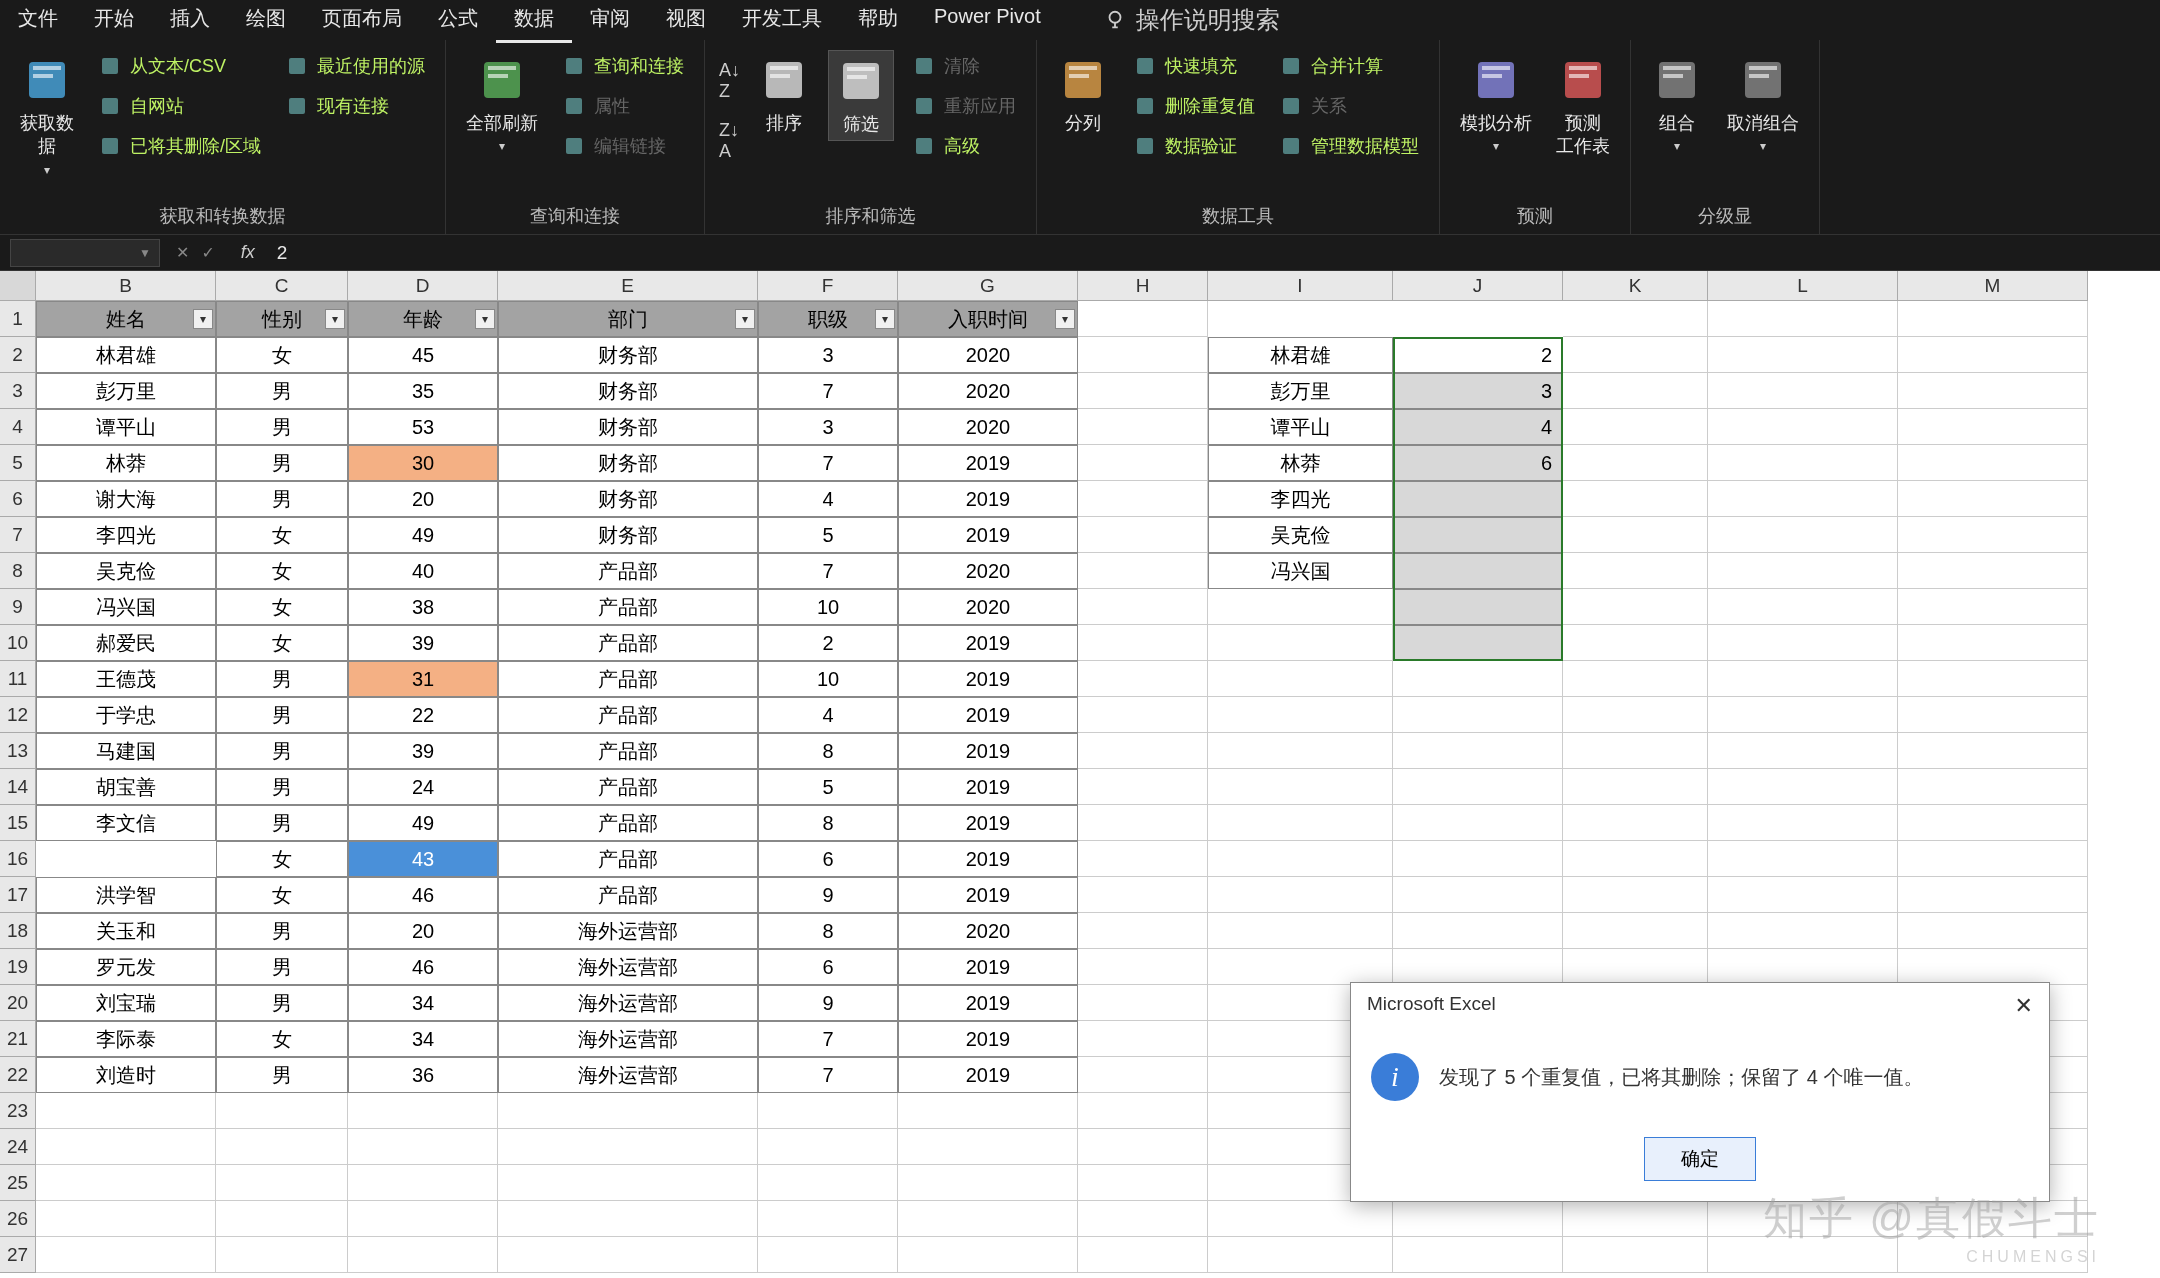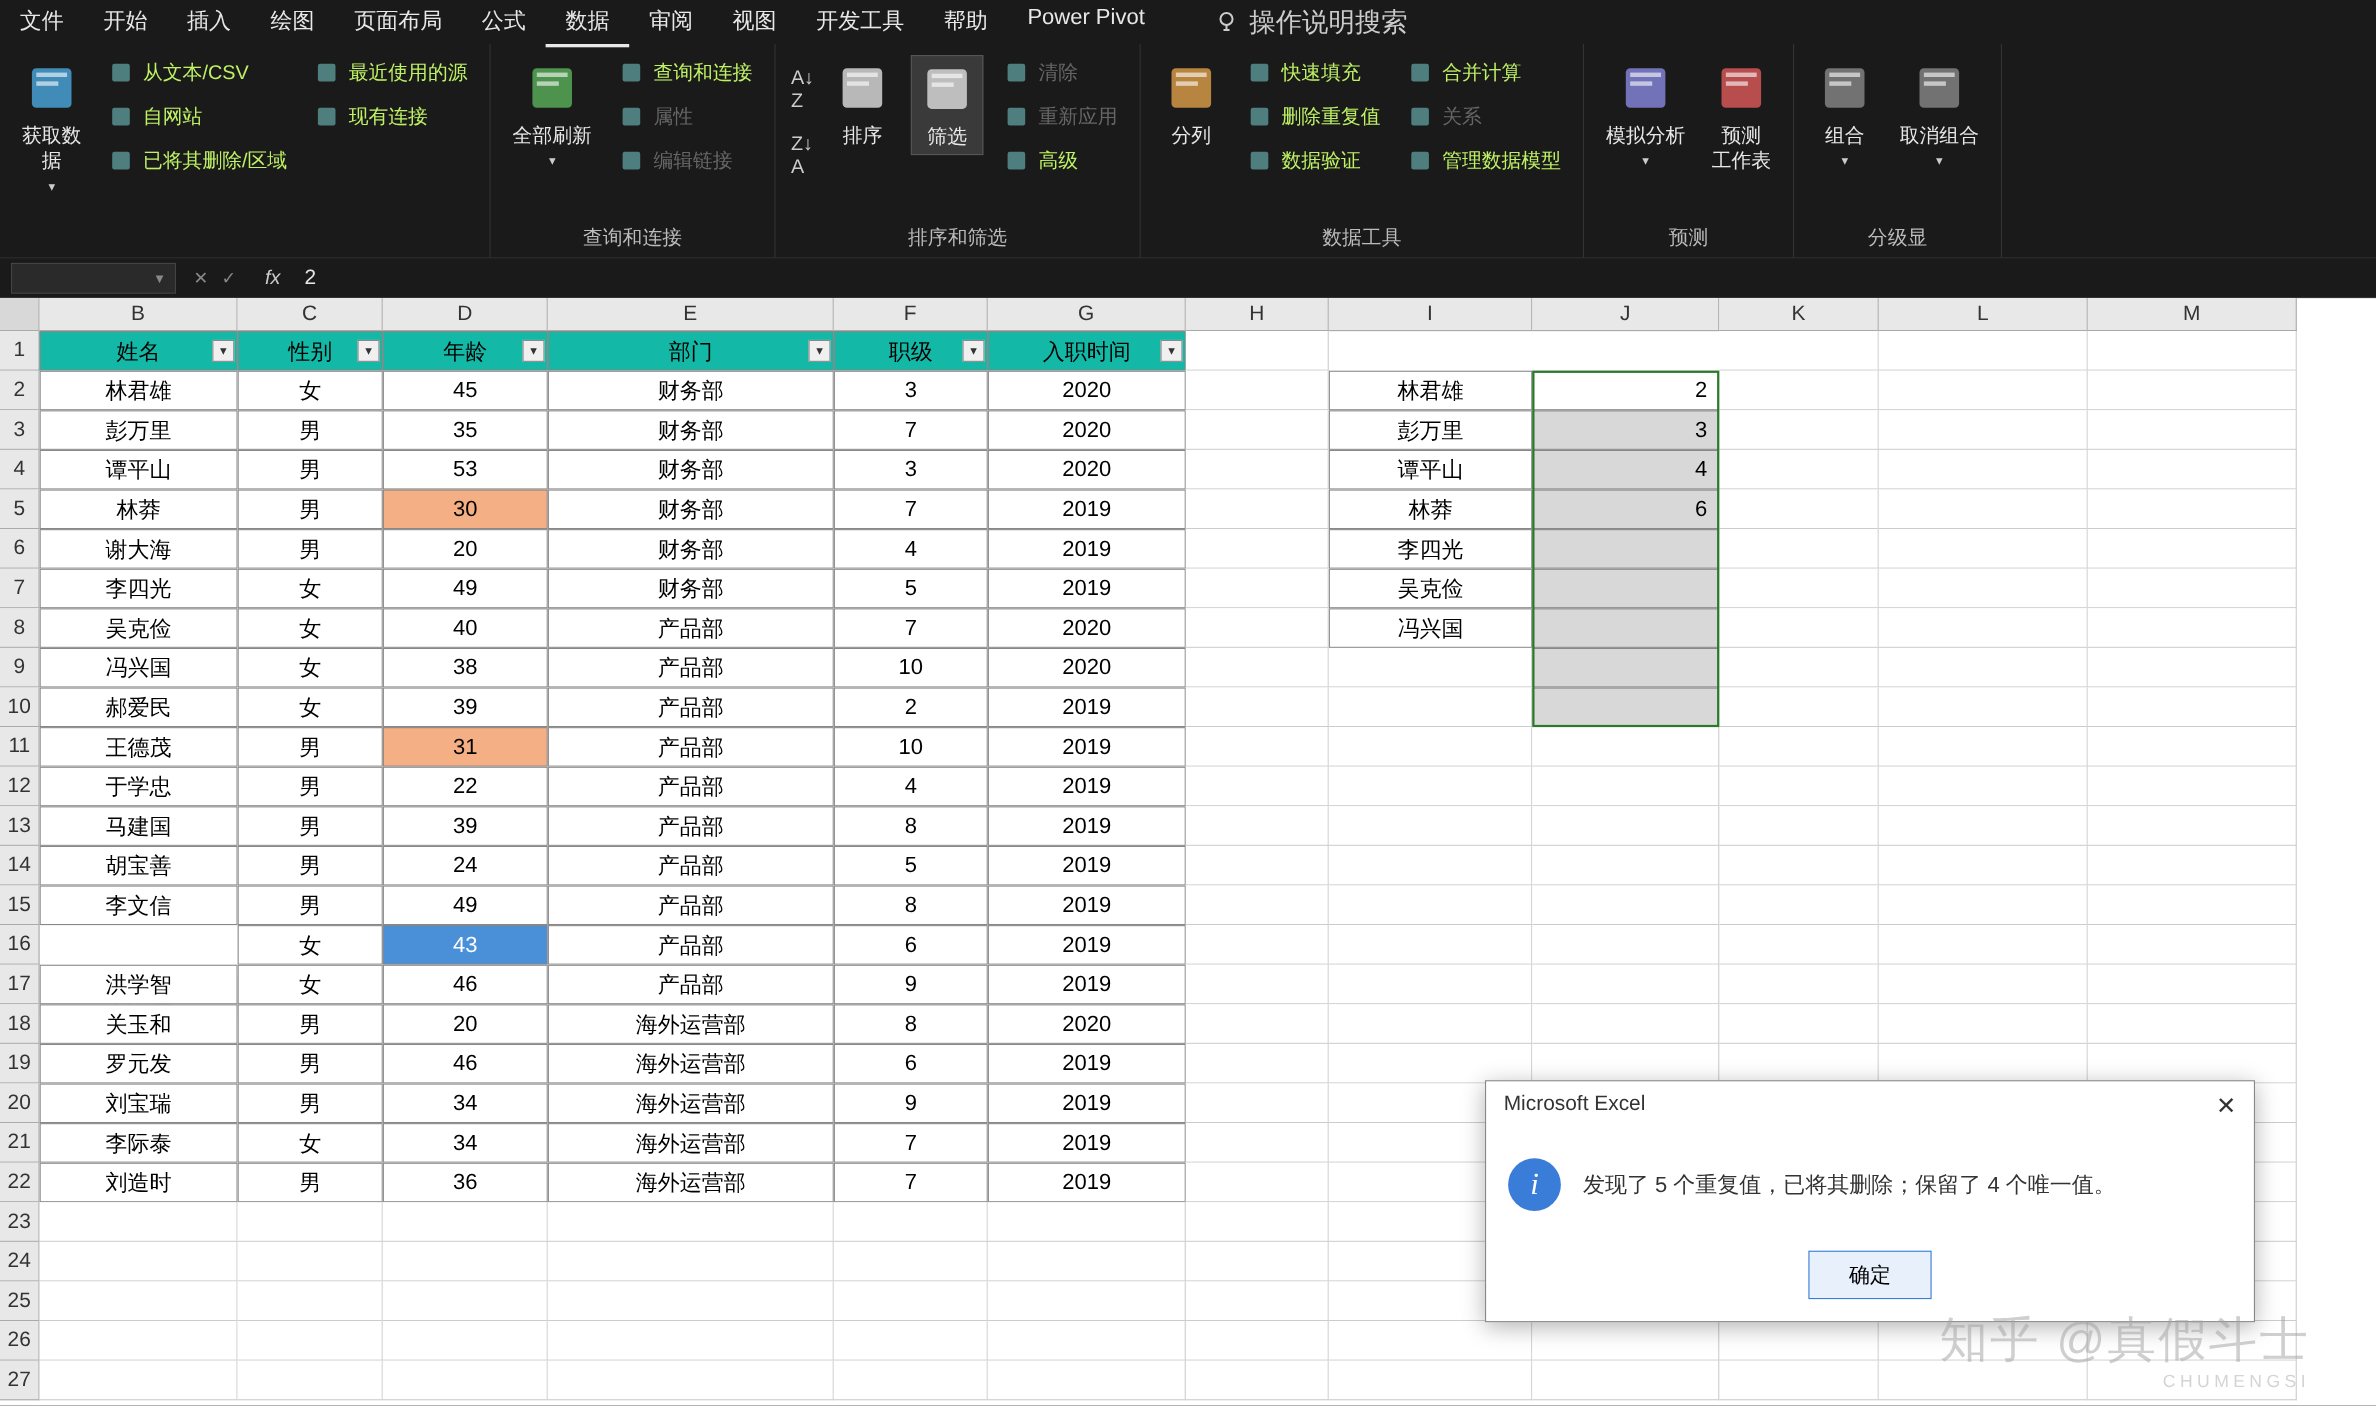--- a/index.html
+++ b/index.html
@@ -28,21 +28,21 @@
 .fb-fx{color:#ccc;font-style:italic;font-size:18px;padding:0 10px}
 .fb-input{flex:1;color:#e8e8e8;font-size:19px;padding:0 12px}
 .sheet-area{background:#fff;height:1007px;position:relative;overflow:hidden}
 .col-headers{display:flex;background:#e8e8e8;height:30px;position:absolute;top:0;left:0}
 .corner{width:36px;height:30px;background:#d8d8d8;border-right:1px solid #aaa;border-bottom:1px solid #aaa}
 .col-h{border-right:1px solid #aaa;border-bottom:1px solid #aaa;display:flex;align-items:center;justify-content:center;font-size:19px;color:#333;background:#e8e8e8}
 .row-headers{position:absolute;top:30px;left:0;width:36px}
 .row-h{height:36px;border-right:1px solid #aaa;border-bottom:1px solid #aaa;display:flex;align-items:center;justify-content:center;font-size:19px;color:#333;background:#e8e8e8}
 .grid{position:absolute;top:30px;left:36px}
 .cell{position:absolute;border-right:1px solid #ccc;border-bottom:1px solid #ccc;display:flex;align-items:center;justify-content:center;font-size:20px;background:#fff;height:36px}
-.cell.header-cell{background:#14b8a6;font-weight:500;border:1px solid #888}
+.cell.header-cell{background:#a3a3a3;font-weight:500;border:1px solid #888}
 .cell.table-cell{border:1px solid #888}
 .cell.hl-orange{background:#f4b084}
 .cell.hl-blue{background:#4a90d9;color:#fff}
 .cell.sel-range{background:#d8d8d8}
 .filter-btn{position:absolute;right:2px;top:50%;transform:translateY(-50%);width:20px;height:20px;border:1px solid #888;background:#f0f0f0;display:flex;align-items:center;justify-content:center;font-size:12px;color:#333}
 .selection-border{position:absolute;border:2px solid #2a7a2a;pointer-events:none}
 .dialog{position:absolute;bottom:76px;right:110px;width:700px;background:#fff;border:1px solid #888;box-shadow:0 4px 20px rgba(0,0,0,.3)}
 .dialog-title{display:flex;justify-content:space-between;padding:10px 16px;font-size:19px;color:#333}
 .dialog-close{cursor:pointer;font-size:22px;font-weight:300}
 .dialog-body{display:flex;align-items:center;padding:24px 20px;gap:20px}
@@ -133,20 +133,21 @@
           <div class="ribbon-btn-small">
             <span class="icon-sm">
               <svg width="20" height="20" viewBox="0 0 20 20">
                 <rect x="2" y="2" width="16" height="16" rx="2" fill="#6aa" opacity="0.7"></rect>
               </svg>
             </span>
             <span>现有连接</span>
           </div>
         </div>
       </div>
+      <div class="ribbon-group-label">获取和转换数据</div>
     </div>
     <div class="ribbon-group">
       <div class="ribbon-group-content">
         <div class="ribbon-btn-large">
           <div class="icon-box">
             <svg width="48" height="48" viewBox="0 0 48 48">
               <rect x="6" y="6" width="36" height="36" rx="4" fill="#5ab05a" opacity="0.8"></rect>
               <rect x="10" y="10" width="28" height="4" fill="#fff" opacity="0.6"></rect>
               <rect x="10" y="18" width="20" height="4" fill="#fff" opacity="0.6"></rect>
             </svg>

